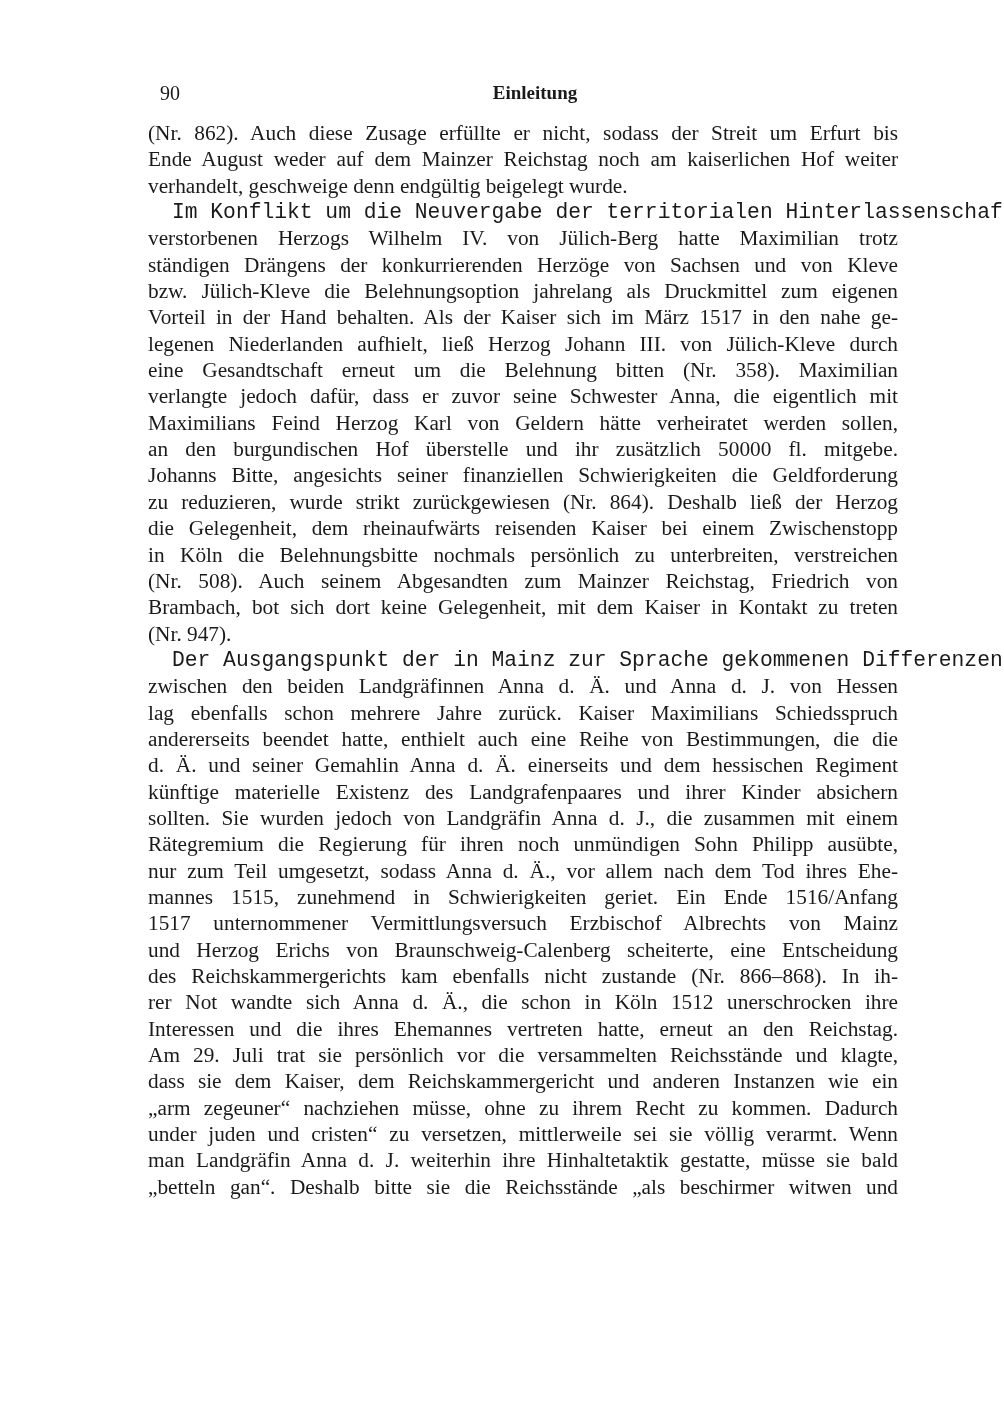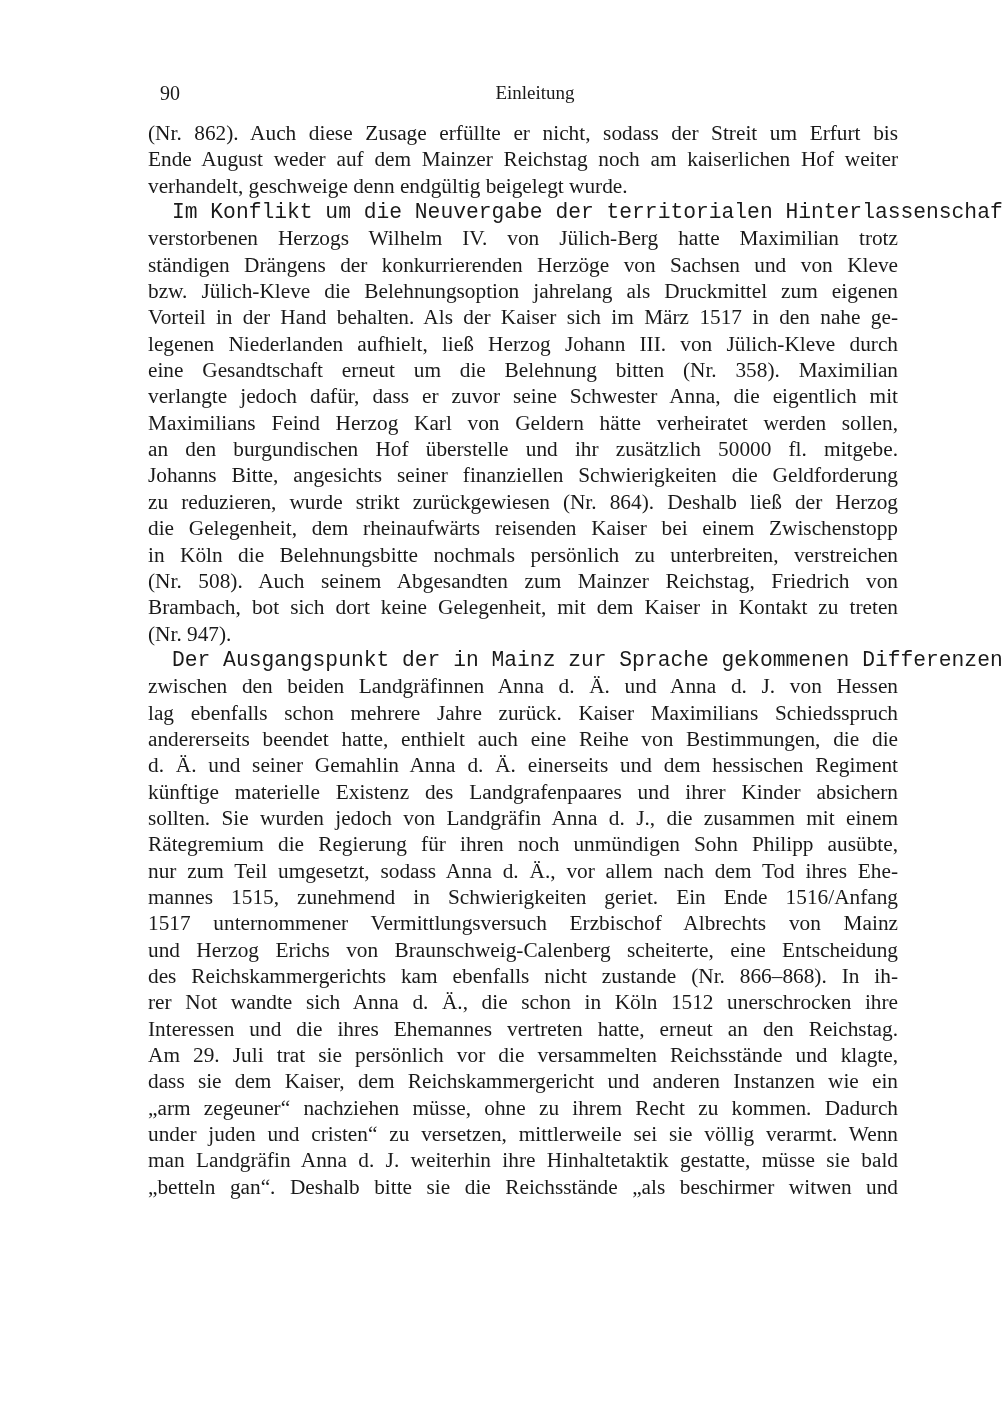--- a/index.html
+++ b/index.html
@@ -29,20 +29,21 @@
     left: 0;
     top: 0;
   }
   .running-head {
     position: absolute;
     left: 0;
     right: 0;
     top: 0;
     text-align: center;
     font-size: 19px;
+    font-weight: bold;
   }
   .body-text {
     position: absolute;
     top: 120px;
     left: 148px;
     width: 750px;
     font-size: 21.3px;
     line-height: 26.35px;
   }
   .line {

